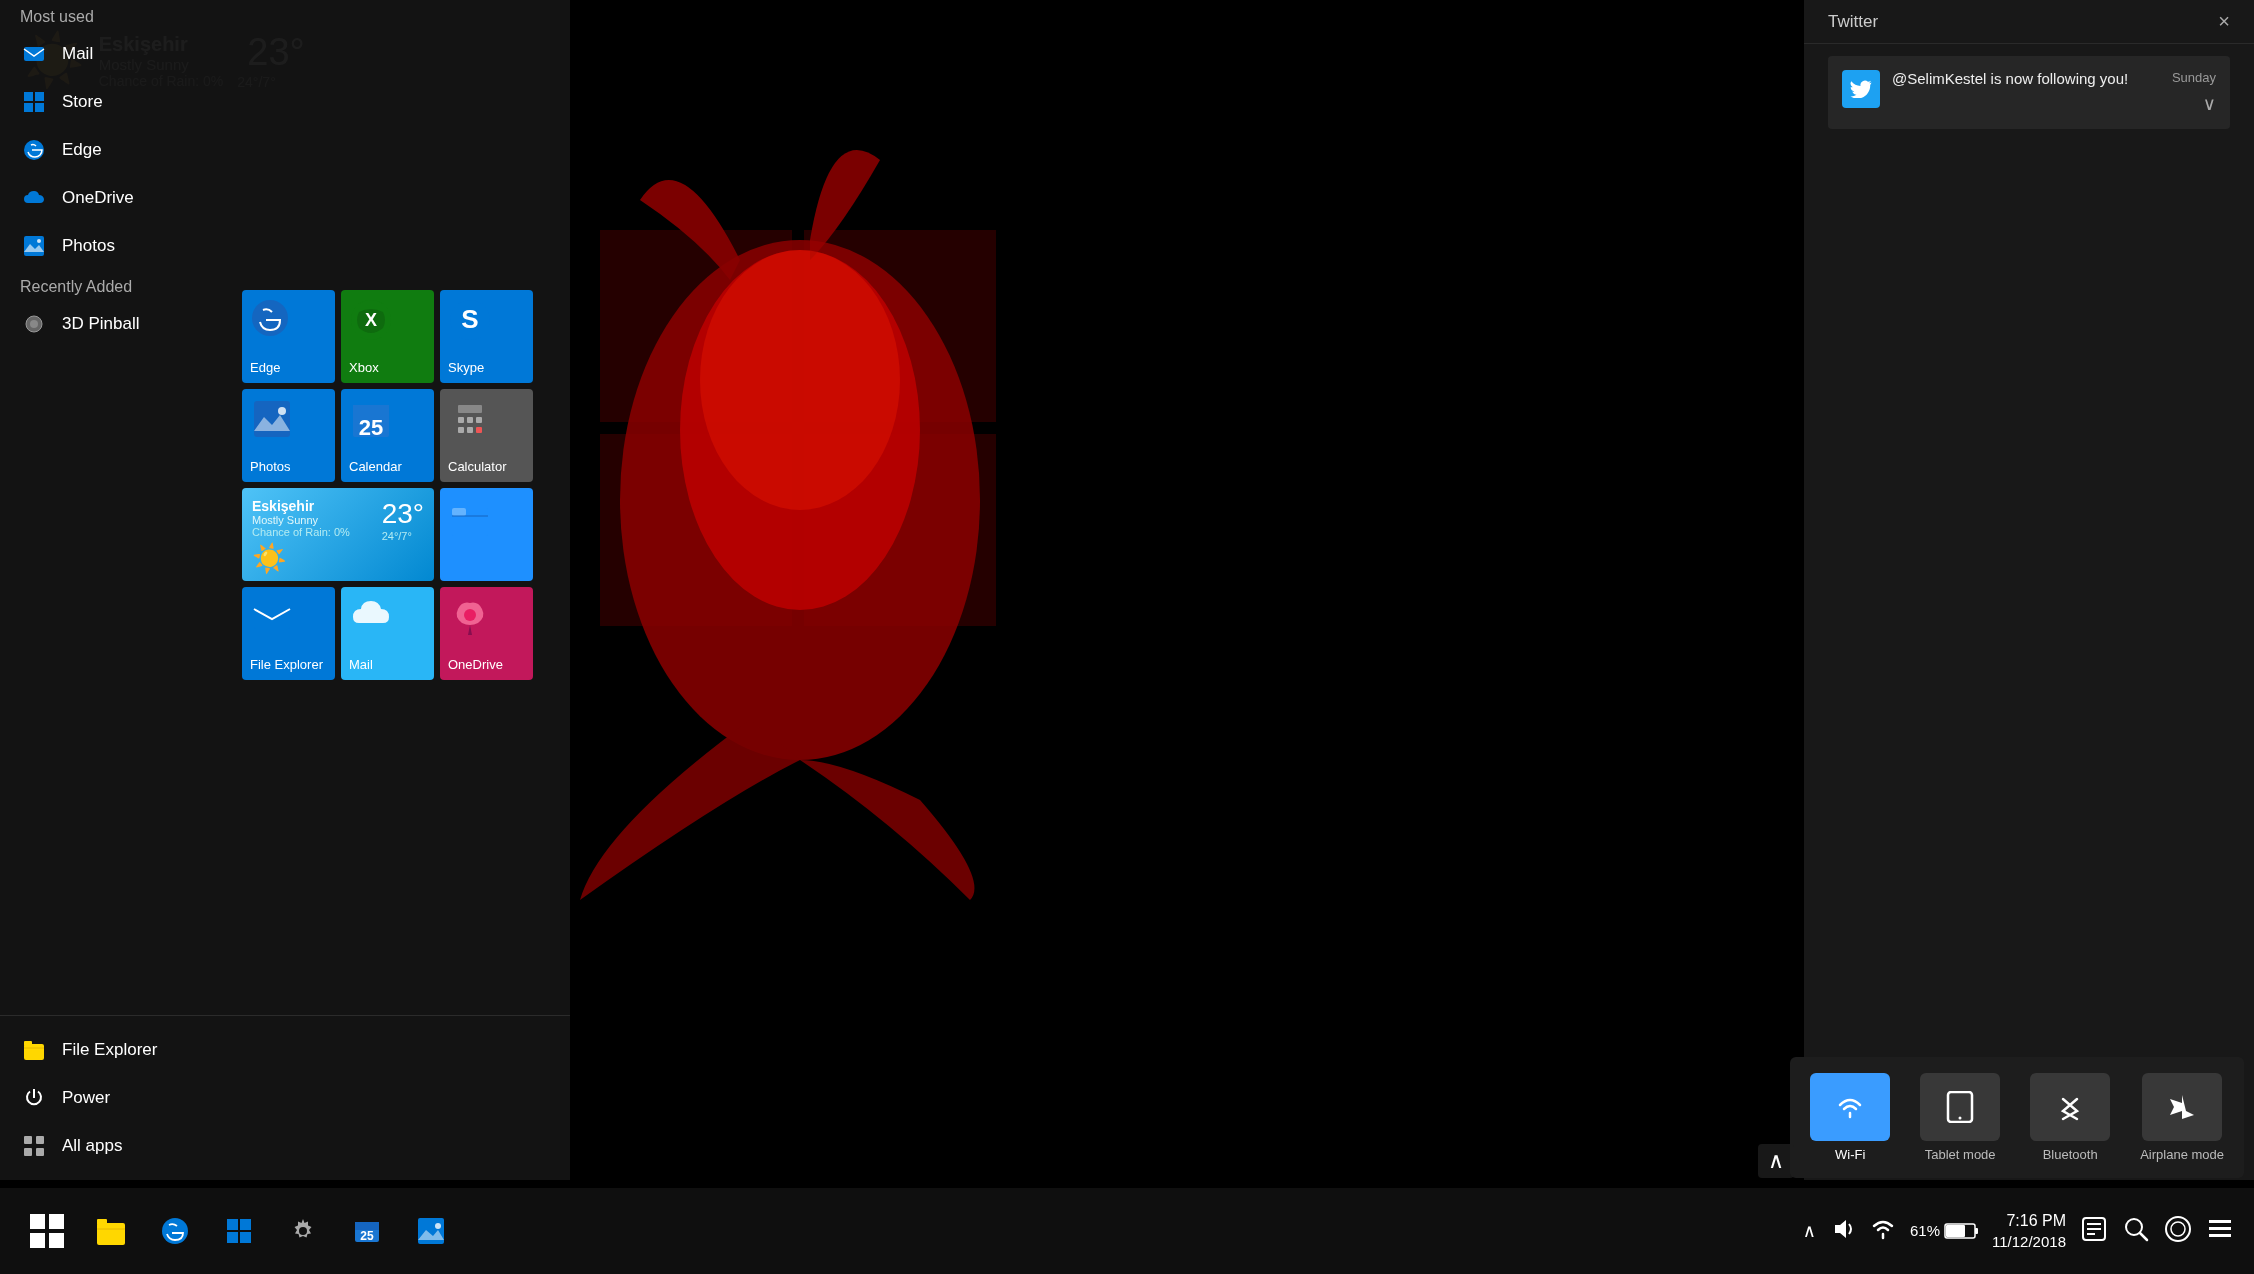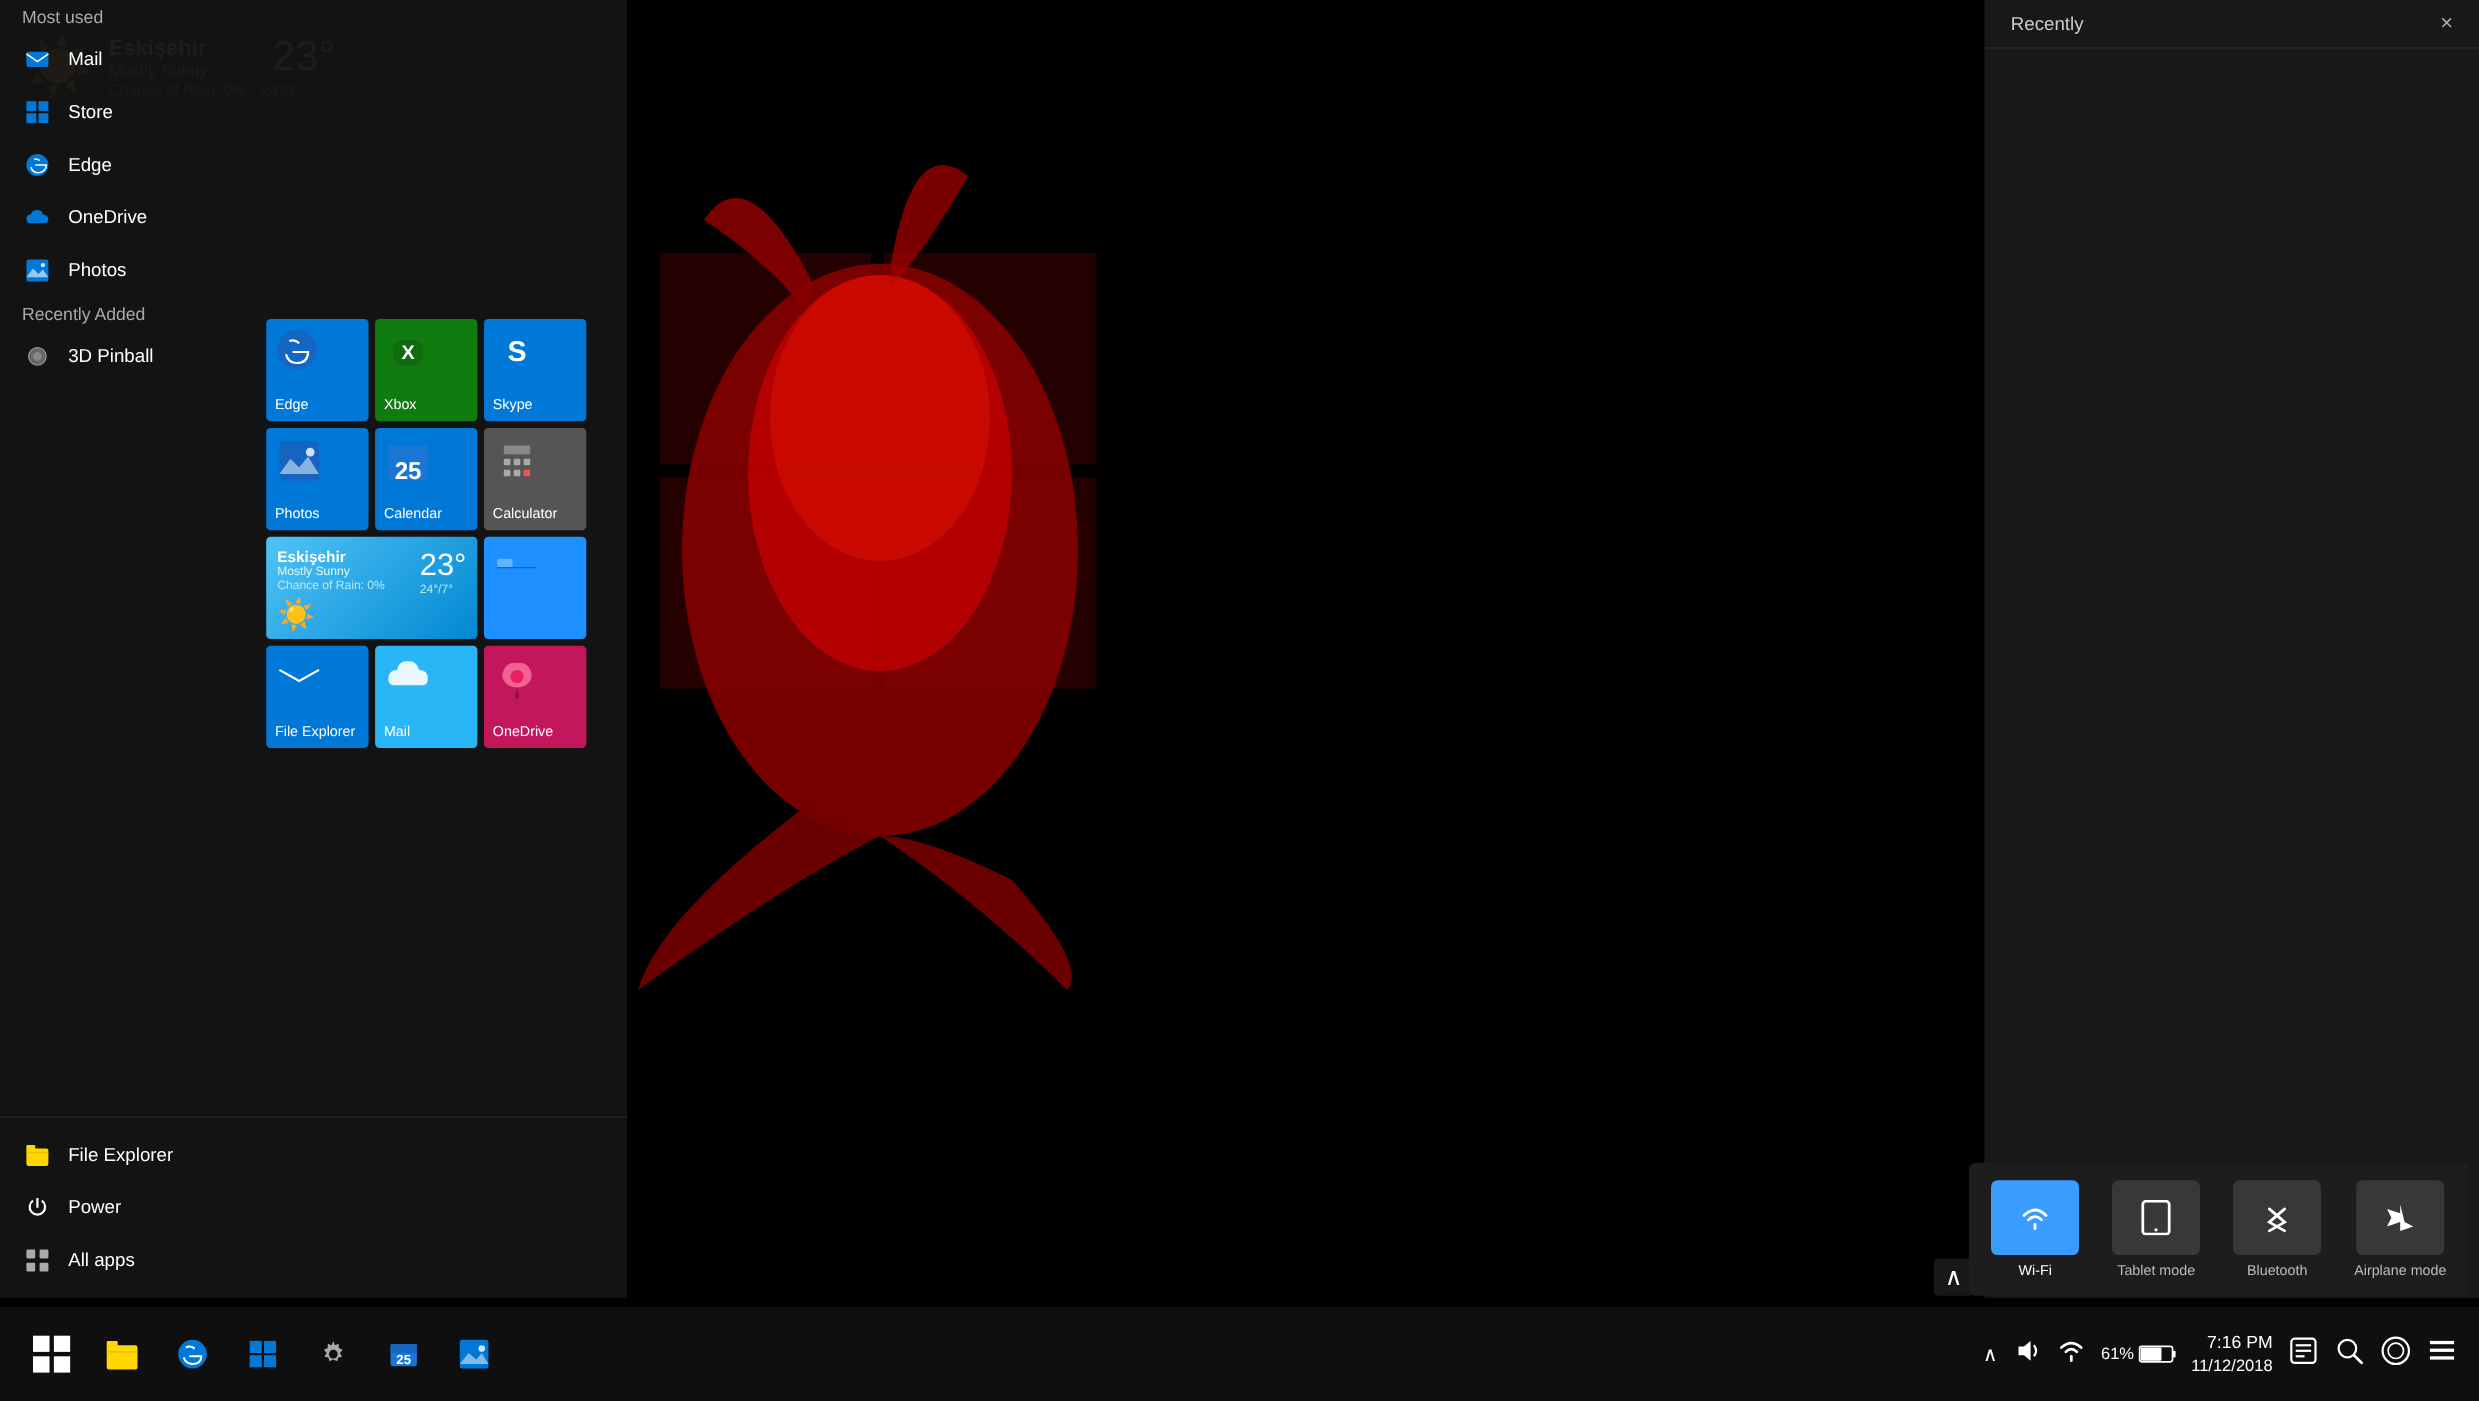--- a/index.html
+++ b/index.html
@@ -641,22 +641,36 @@
           <circle cx="22" cy="20" r="6" fill="#e91e63"></circle>
           <path d="M22 30 L24 40 L20 40 Z" fill="#880e4f"></path>
         </svg>
       <span style="color:#fff;font-size:13px;margin-top:auto;">OneDrive</span>
     </div>
   </div>
 </div>
 
 <div class="notifications-panel">
   <div class="notif-app">
-    <span>Recently</span>
+    <span>Twitter</span>
     <span class="notif-close">×</span>
+  </div>
+  <div class="notif-card">
+    <div class="twitter-bird">
+      <svg width="22" height="18" viewBox="0 0 22 18" fill="white">
+          <path d="M21.5 2.5a9 9 0 0 1-2.6.7 4.5 4.5 0 0 0 2-2.5 9 9 0 0 1-2.9 1.1A4.5 4.5 0 0 0 10.5 6a12.7 12.7 0 0 1-9.2-4.7 4.5 4.5 0 0 0 1.4 6A4.5 4.5 0 0 1 .7 7v.1a4.5 4.5 0 0 0 3.6 4.4 4.5 4.5 0 0 1-2 .1 4.5 4.5 0 0 0 4.2 3.1A9 9 0 0 1 .5 16.5a12.7 12.7 0 0 0 6.9 2c8.3 0 12.8-6.9 12.8-12.8v-.6A9 9 0 0 0 21.5 2.5z"></path>
+        </svg>
+    </div>
+    <div class="notif-text">
+      <span>@SelimKestel is now following you!</span>
+    </div>
+    <div style="display:flex;flex-direction:column;align-items:flex-end;gap:8px;">
+      <span class="notif-time">Sunday</span>
+      <span class="notif-expand">∨</span>
+    </div>
   </div>
 </div>
 
 <div class="quick-settings">
   <div class="qs-item">
     <div class="qs-icon-box active">
       <svg width="32" height="32" viewBox="0 0 32 32" fill="white">
           <path d="M16 22 L16 26" stroke="white" stroke-width="2.5" stroke-linecap="round"></path>
           <path d="M10 18 Q16 12 22 18" stroke="white" stroke-width="2.5" fill="none" stroke-linecap="round"></path>
           <path d="M6 14 Q16 4 26 14" stroke="white" stroke-width="2.5" fill="none" stroke-linecap="round"></path>

